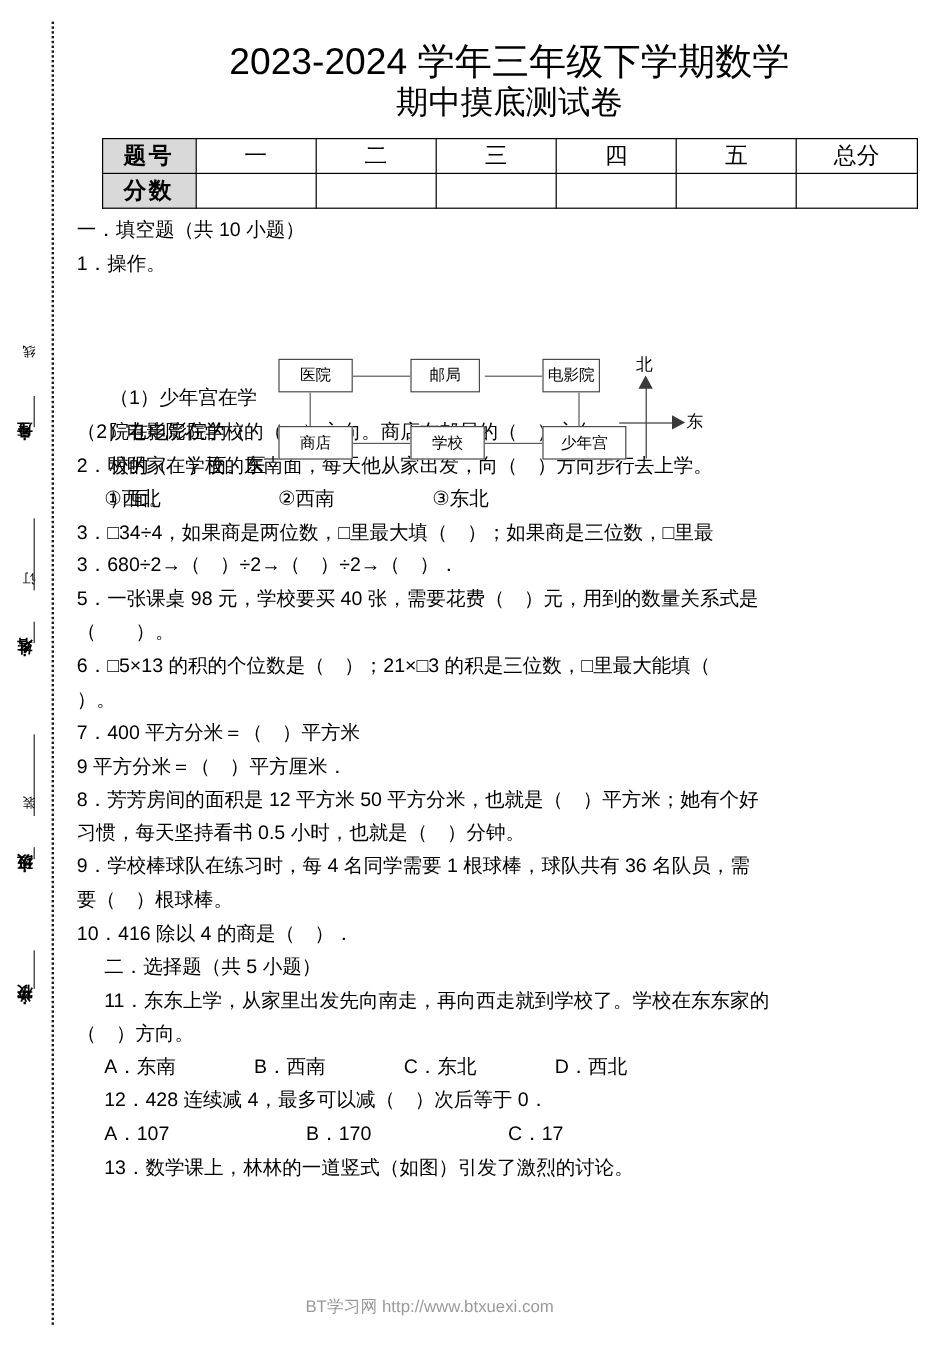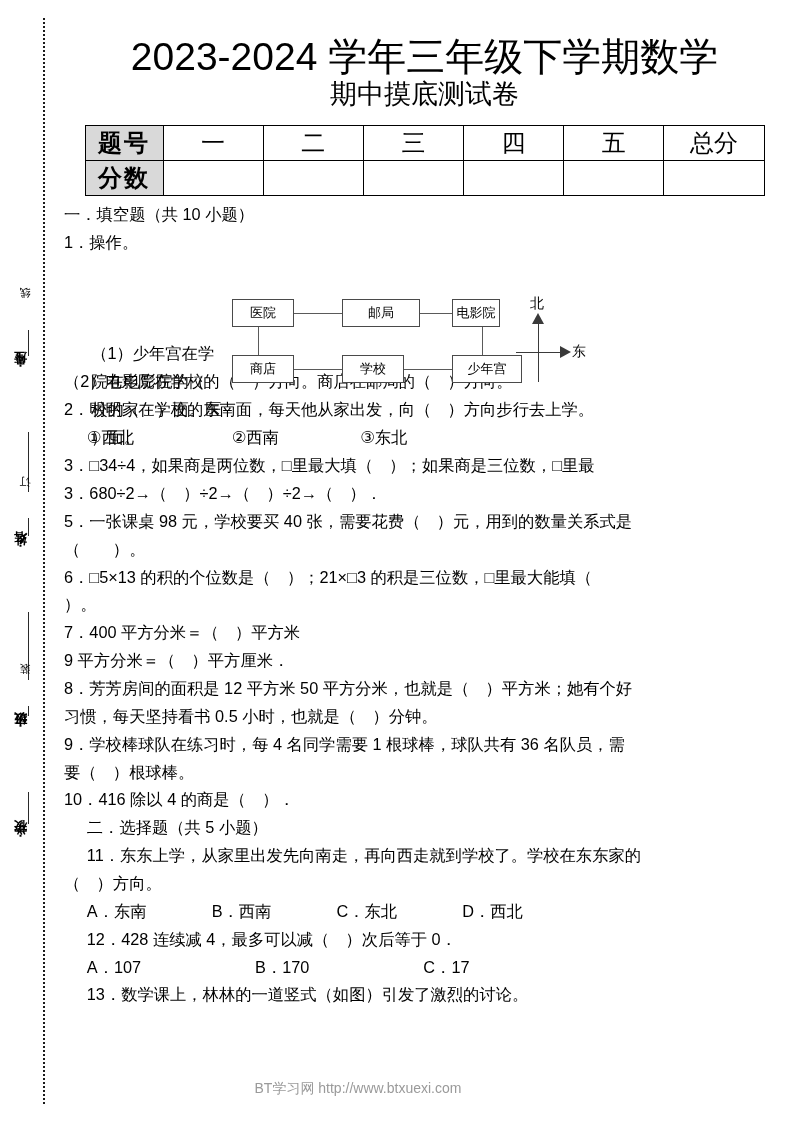--- a/index.html
+++ b/index.html
@@ -59,21 +59,21 @@
   
   #page-content {
     position: absolute;
     left: 56px; top: 0;
     width: 737px; height: 1122px;
   }
 
   
   #title-block { padding-top: 34px; text-align: center; }
   #paper-title-main {
-    font-size: 39px;
+    font-size: 31px;
     font-weight: normal;
     letter-spacing: 0px;
     line-height: 1.18;
     white-space: nowrap;
     font-family: "Liberation Sans", "DejaVu Sans", sans-serif;
   }
   #paper-title-sub {
     font-size: 27px;
     line-height: 1.25;
     margin-top: -2px;
@@ -85,21 +85,21 @@
   table#score-table {
     border-collapse: collapse;
     width: 680px;
     table-layout: fixed;
   }
   #score-table td {
     border: 1px solid #000;
     height: 29px;
     text-align: center;
     vertical-align: middle;
-    font-size: 24px;
+    font-size: 19px;
     font-family: "Liberation Serif", "DejaVu Serif", serif;
   }
   #score-table td.rowhead {
     background: #d9d9d9;
     width: 78px;
     font-weight: bold;
     letter-spacing: 2px;
   }
 
   
@@ -322,21 +322,21 @@
 <div id="map-diagram">
 
   <div class="hline" style="left:62px;  top:14px; width:48px;"></div>
   <div class="hline" style="left:172px; top:14px; width:48px;"></div>
   <div class="hline" style="left:62px;  top:70px; width:48px;"></div>
   <div class="hline" style="left:172px; top:70px; width:48px;"></div>
   <div class="vline" style="left:26px;  top:28px; height:28px;"></div>
   <div class="vline" style="left:250px; top:28px; height:28px;"></div>
 
   <div class="node" style="left:0px;   top:0px;  width:62px;">医院</div>
-  <div class="node" style="left:110px; top:0px;  width:78px;">邮局</div>
+  <div class="node" style="left:110px; top:0px;  width:58px;">邮局</div>
   <div class="node" style="left:220px; top:0px;  width:48px;">电影院</div>
   <div class="node" style="left:0px;   top:56px; width:62px;">商店</div>
   <div class="node" style="left:110px; top:56px; width:62px;">学校</div>
   <div class="node" style="left:220px; top:56px; width:70px;">少年宫</div>
 </div>
 
 <div id="compass">
   <div class="axis-v"></div>
   <div class="axis-h"></div>
   <div class="arrow-up"></div>

